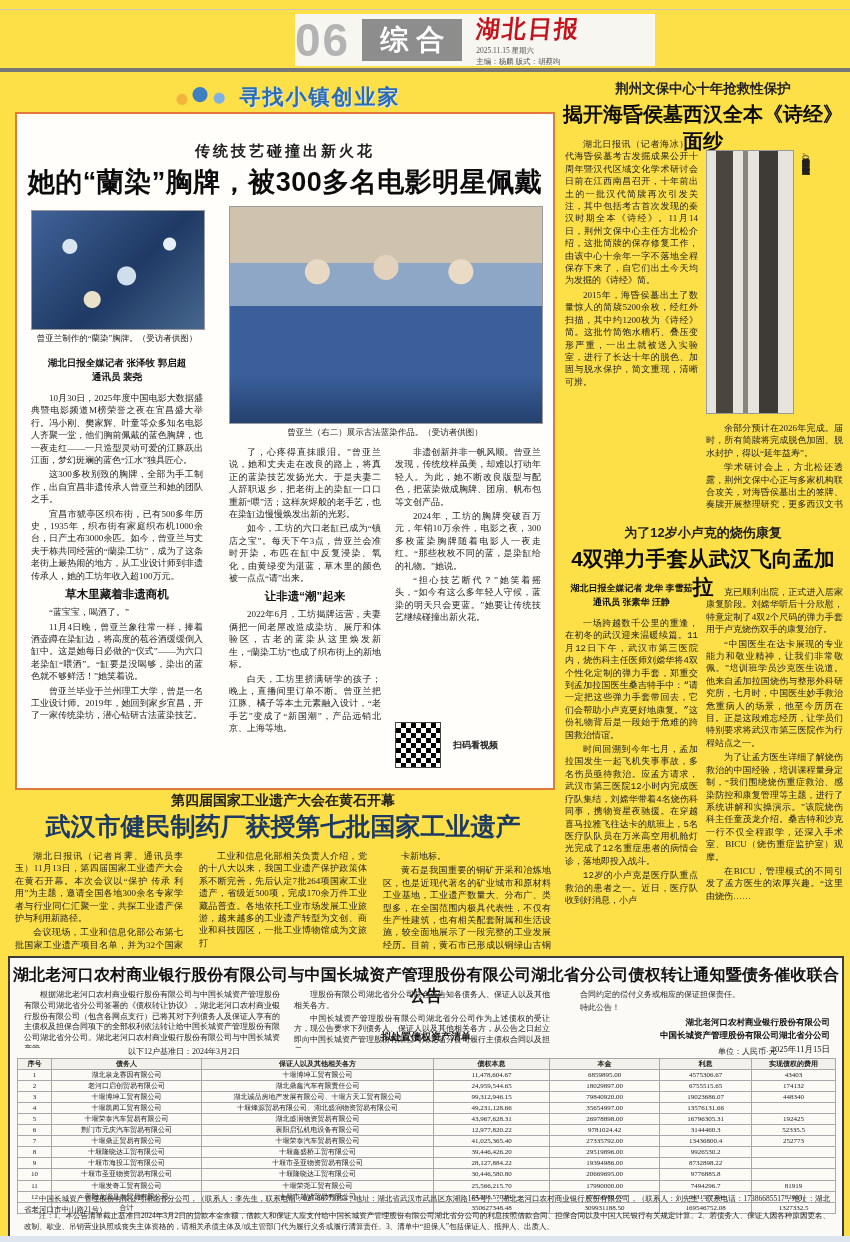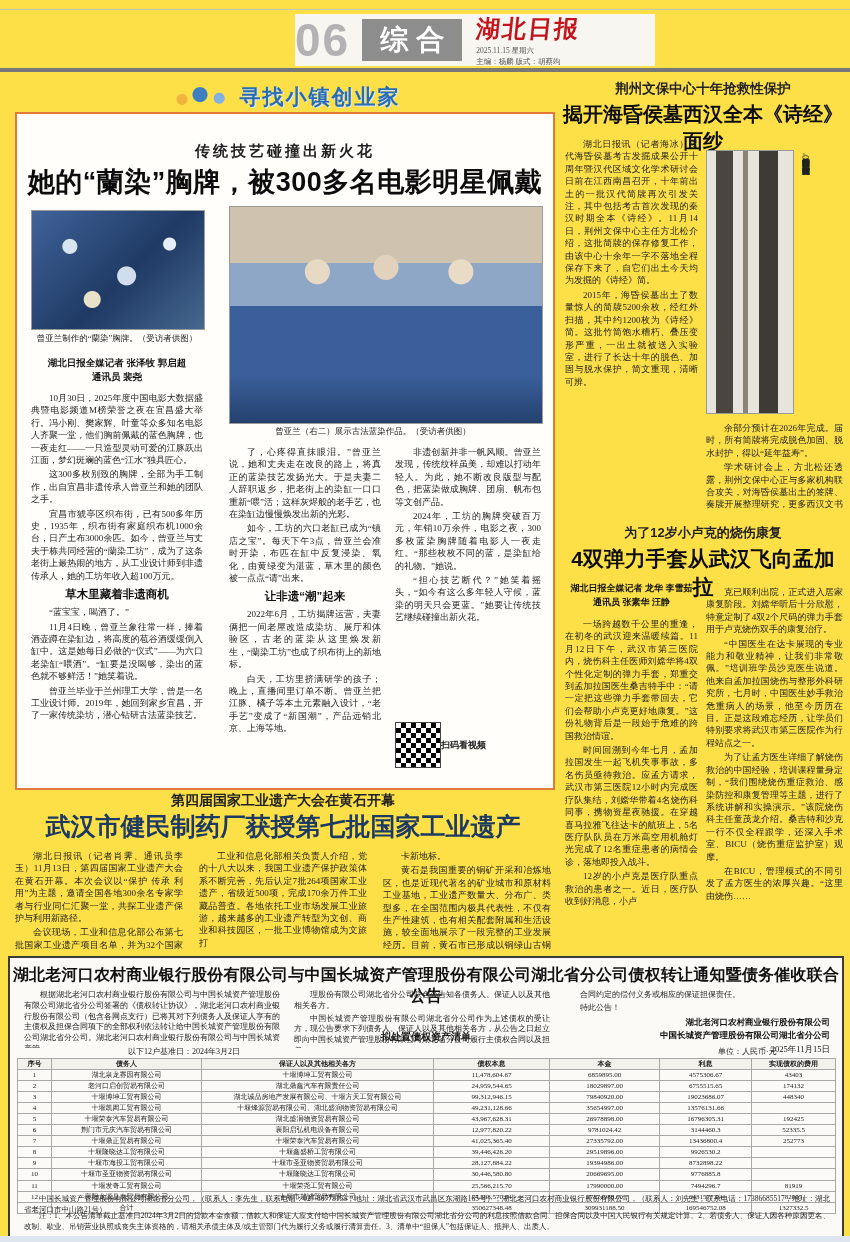--- a/index.html
+++ b/index.html
@@ -83,21 +83,21 @@
     <span class="banner-text sans">寻找小镇创业家</span>
   </div>
 
   <div class="abs featbox" style="left:15px;top:112px;width:536px;height:674px;">
     <div class="abs kicker ctr" style="left:0;top:28px;width:536px;font-size:15px;letter-spacing:3px;">传统技艺碰撞出新火花</div>
     <div class="abs headline-xl sans ctr" style="left:0;top:50px;width:536px;">她的“蘭染”胸牌，被300多名电影明星佩戴</div>
 
     <div class="abs photo photo1" style="left:14px;top:96px;width:172px;height:118px;"></div>
     <div class="abs caption" style="left:8px;top:219px;width:184px;">曾亚兰制作的“蘭染”胸牌。（受访者供图）</div>
     <div class="abs photo photo2" style="left:212px;top:92px;width:312px;height:216px;"></div>
-    <div class="abs caption" style="left:200px;top:313px;width:312px;font-family:Liberation Mono, monospace;">曾亚兰（右二）展示古法蓝染作品。（受访者供图）</div>
+    <div class="abs caption" style="left:212px;top:313px;width:312px;">曾亚兰（右二）展示古法蓝染作品。（受访者供图）</div>
 
     <div class="abs" style="left:14px;top:242px;width:172px;">
       <div class="byline">湖北日报全媒记者 张泽牧 郭启超</div>
       <div class="byline">通讯员 裴尧</div>
     </div>
 
     <div class="abs colbox" style="left:14px;top:278px;width:172px;height:384px;">
       <div>
           <p class="para">10月30日，2025年度中国电影大数据盛典暨电影频道M榜荣誉之夜在宜昌盛大举行。冯小刚、樊家辉、叶童等众多知名电影人齐聚一堂，他们胸前佩戴的蓝色胸牌，也一夜走红——一只造型灵动可爱的江豚跃出江面，梦幻斑斓的蓝色“江水”独具匠心。</p>
           <p class="para">这300多枚别致的胸牌，全部为手工制作，出自宜昌非遗传承人曾亚兰和她的团队之手。</p>
@@ -124,21 +124,21 @@
     </div>
 
     <div class="abs colbox" style="left:378px;top:332px;width:146px;height:270px;">
       <div>
           <p class="para">非遗创新并非一帆风顺。曾亚兰发现，传统纹样虽美，却难以打动年轻人。为此，她不断改良版型与配色，把蓝染做成胸牌、团扇、帆布包等文创产品。</p>
           <p class="para">2024年，工坊的胸牌突破百万元，年销10万余件，电影之夜，300多枚蓝染胸牌随着电影人一夜走红。“那些枚枚不同的蓝，是染缸给的礼物。”她说。</p>
           <p class="para">“担心技艺断代？”她笑着摇头，“如今有这么多年轻人守候，蓝染的明天只会更蓝。”她要让传统技艺继续碰撞出新火花。</p>
         </div>
     </div>
 
-    <div class="abs" style="left:378px;top:608px;width:146px;display:flex;align-items:center;gap:0;">
+    <div class="abs" style="left:378px;top:608px;width:146px;display:flex;align-items:center;gap:12px;">
       <div class="qr" style="background:
         conic-gradient(#000 0 25%, #fff 0 50%, #000 0 75%, #fff 0) 0 0/ 10px 10px,
         #fff;"></div>
       <div class="sans" style="font-size:9px;font-weight:bold;color:#222;">扫码看视频</div>
     </div>
   </div>
 
   <div class="abs" style="left:563px;top:80px;width:280px;">
     <div class="kicker ctr" style="font-size:13.5px;">荆州文保中心十年抢救性保护</div>
     <div class="headline-lg sans ctr" style="margin-top:3px;">揭开海昏侯墓西汉全本《诗经》面纱</div>
@@ -159,21 +159,21 @@
   </div>
 
   <div class="abs" style="left:563px;top:524px;width:280px;">
     <div class="kicker ctr" style="font-size:13px;">为了12岁小卢克的烧伤康复</div>
     <div class="headline-lg sans ctr" style="margin-top:3px;font-size:21px;">4双弹力手套从武汉飞向孟加拉</div>
   </div>
   <div class="abs" style="left:565px;top:582px;width:133px;">
     <div class="byline" style="font-size:9px;">湖北日报全媒记者 龙华 李雪茹</div>
     <div class="byline" style="font-size:9px;">通讯员 张素华 汪静</div>
   </div>
-  <div class="abs colbox" style="left:565px;top:618px;width:133px;height:330px;">
+  <div class="abs colbox" style="left:565px;top:618px;width:133px;height:330px;font-family:Liberation Mono, monospace;">
     <div>
         <p class="para">一场跨越数千公里的重逢，在初冬的武汉迎来温暖续篇。11月12日下午，武汉市第三医院内，烧伤科主任医师刘嫦华将4双个性化定制的弹力手套，郑重交到孟加拉国医生桑吉特手中：“请一定把这些弹力手套带回去，它们会帮助小卢克更好地康复。”这份礼物背后是一段始于危难的跨国救治情谊。</p>
         <p class="para">时间回溯到今年七月，孟加拉国发生一起飞机失事事故，多名伤员亟待救治。应孟方请求，武汉市第三医院12小时内完成医疗队集结，刘嫦华带着4名烧伤科同事，携物资星夜驰援。在穿越喜马拉雅飞往达卡的航班上，5名医疗队队员在万米高空用机舱灯光完成了12名重症患者的病情会诊，落地即投入战斗。</p>
         <p class="para">12岁的小卢克是医疗队重点救治的患者之一。近日，医疗队收到好消息，小卢</p>
       </div>
   </div>
   <div class="abs colbox" style="left:706px;top:586px;width:137px;height:362px;">
     <div>
         <p class="para">克已顺利出院，正式进入居家康复阶段。刘嫦华听后十分欣慰，特意定制了4双2个尺码的弹力手套用于卢克烧伤双手的康复治疗。</p>
         <p class="para">“中国医生在达卡展现的专业能力和敬业精神，让我们非常敬佩。”培训班学员沙克医生说道。他来自孟加拉国烧伤与整形外科研究所，七月时，中国医生妙手救治危重病人的场景，他至今历历在目。正是这段难忘经历，让学员们特别要求将武汉市第三医院作为行程站点之一。</p>

